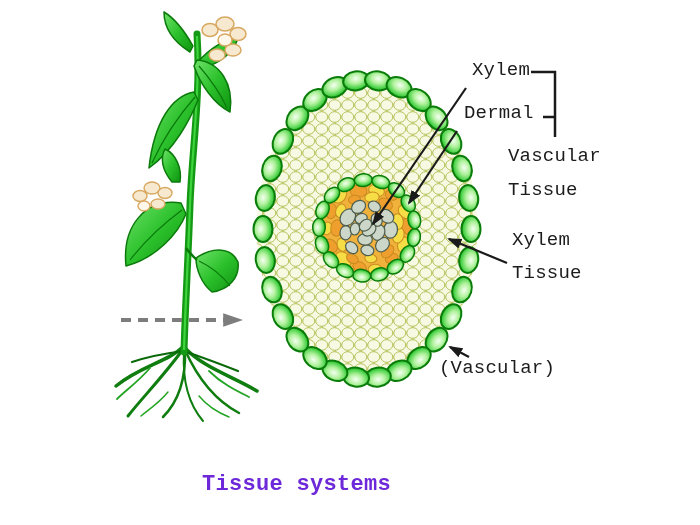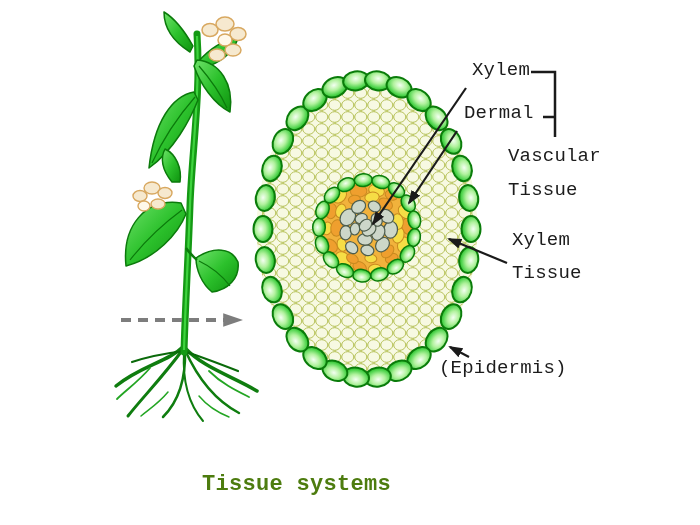--- a/index.html
+++ b/index.html
@@ -6,21 +6,21 @@
   .stage{
     position:relative;width:608px;height:525px;background:#ffffff;
     font-family:Liberation Mono, monospace;overflow:hidden;
   }
   .stage svg{position:absolute;left:0;top:0;}
   .lbl{
     position:absolute;color:#1c1c1c;font-size:19px;line-height:1;
     white-space:nowrap;letter-spacing:0.2px;
   }
   .title{
-    position:absolute;left:202px;top:472px;color:#4d7c0f;
+    position:absolute;left:202px;top:472px;color:#6d28d9;
     font-size:22px;font-weight:bold;letter-spacing:0.3px;white-space:nowrap;
   }
 </style>
 </head>
 <body>
 
 <div class="stage">
 
   <svg width="700" height="525" viewBox="0 0 700 525">
     <defs>
@@ -227,16 +227,16 @@
 
   <div class="lbl" style="left:472px;top:61px">Xylem</div>
   <div class="lbl" style="left:464px;top:104px">Dermal</div>
 
   <div class="lbl" style="left:508px;top:147px">Vascular</div>
   <div class="lbl" style="left:508px;top:181px">Tissue</div>
 
   <div class="lbl" style="left:512px;top:231px">Xylem</div>
   <div class="lbl" style="left:512px;top:264px">Tissue</div>
 
-  <div class="lbl" style="left:439px;top:359px">(Epidermis)</div>
+  <div class="lbl" style="left:439px;top:359px">(Vascular)</div>
 
   <div class="title">Tissue systems</div>
 </div>
 
 </body></html>

